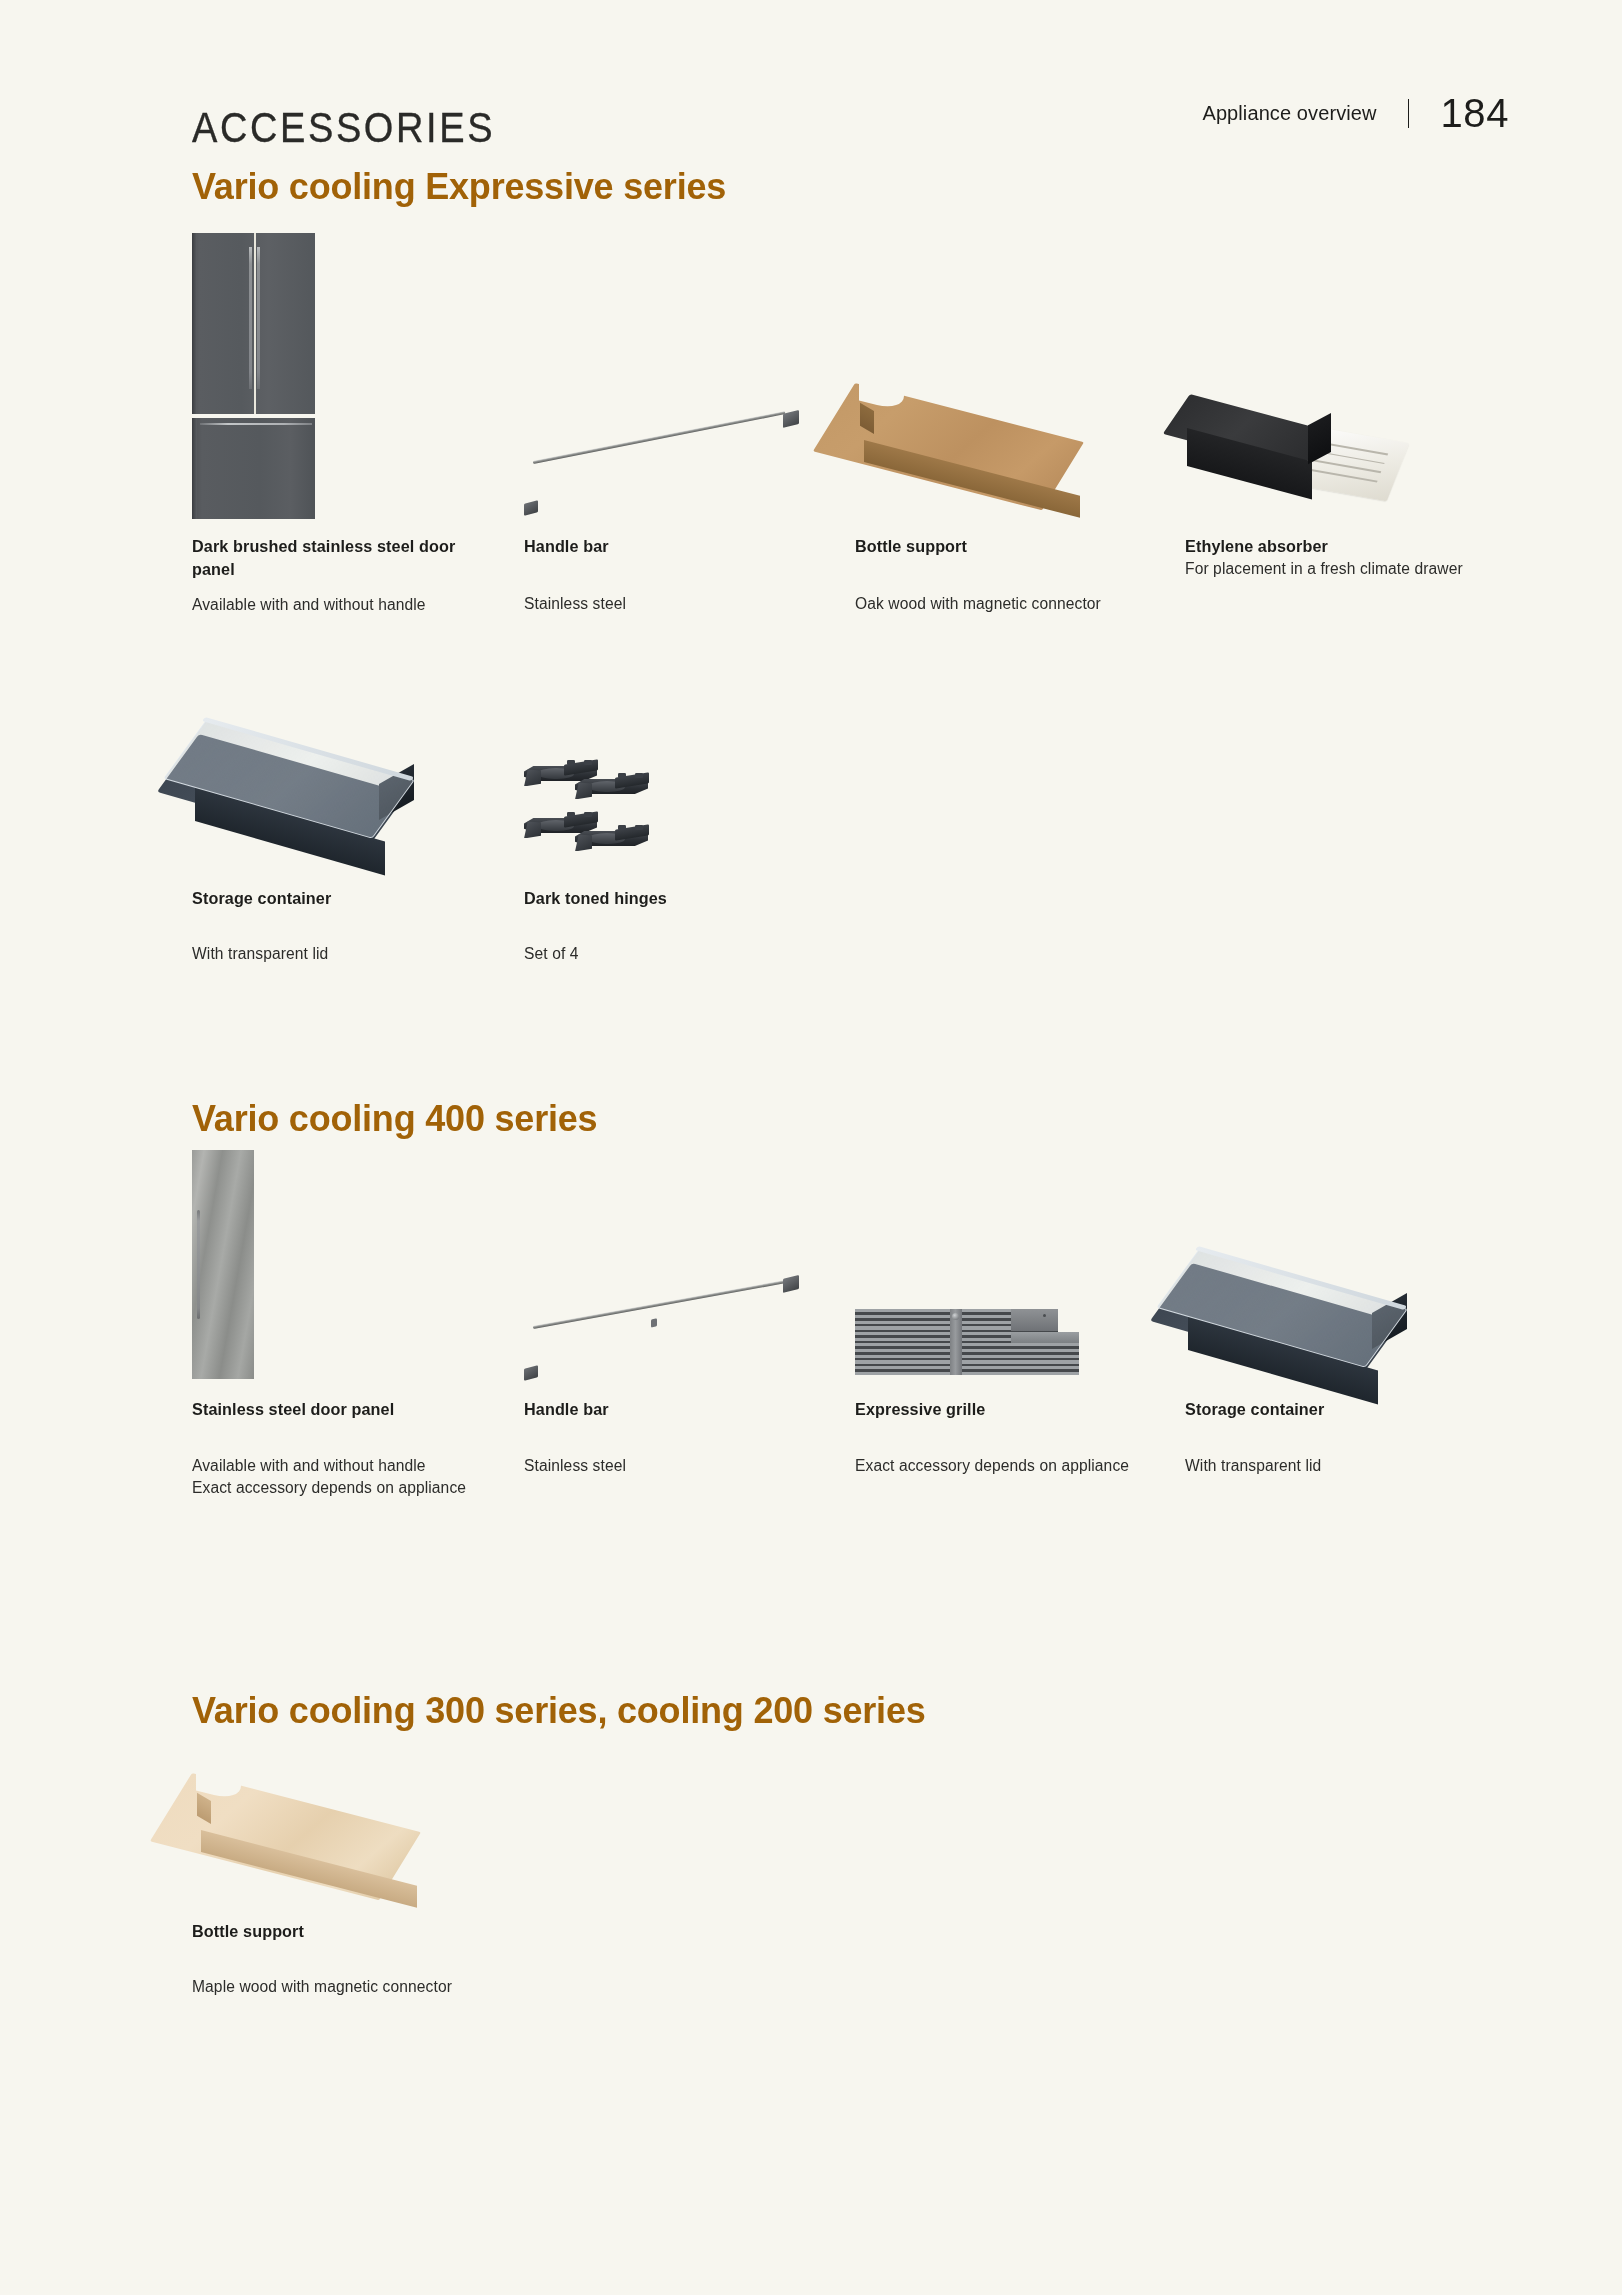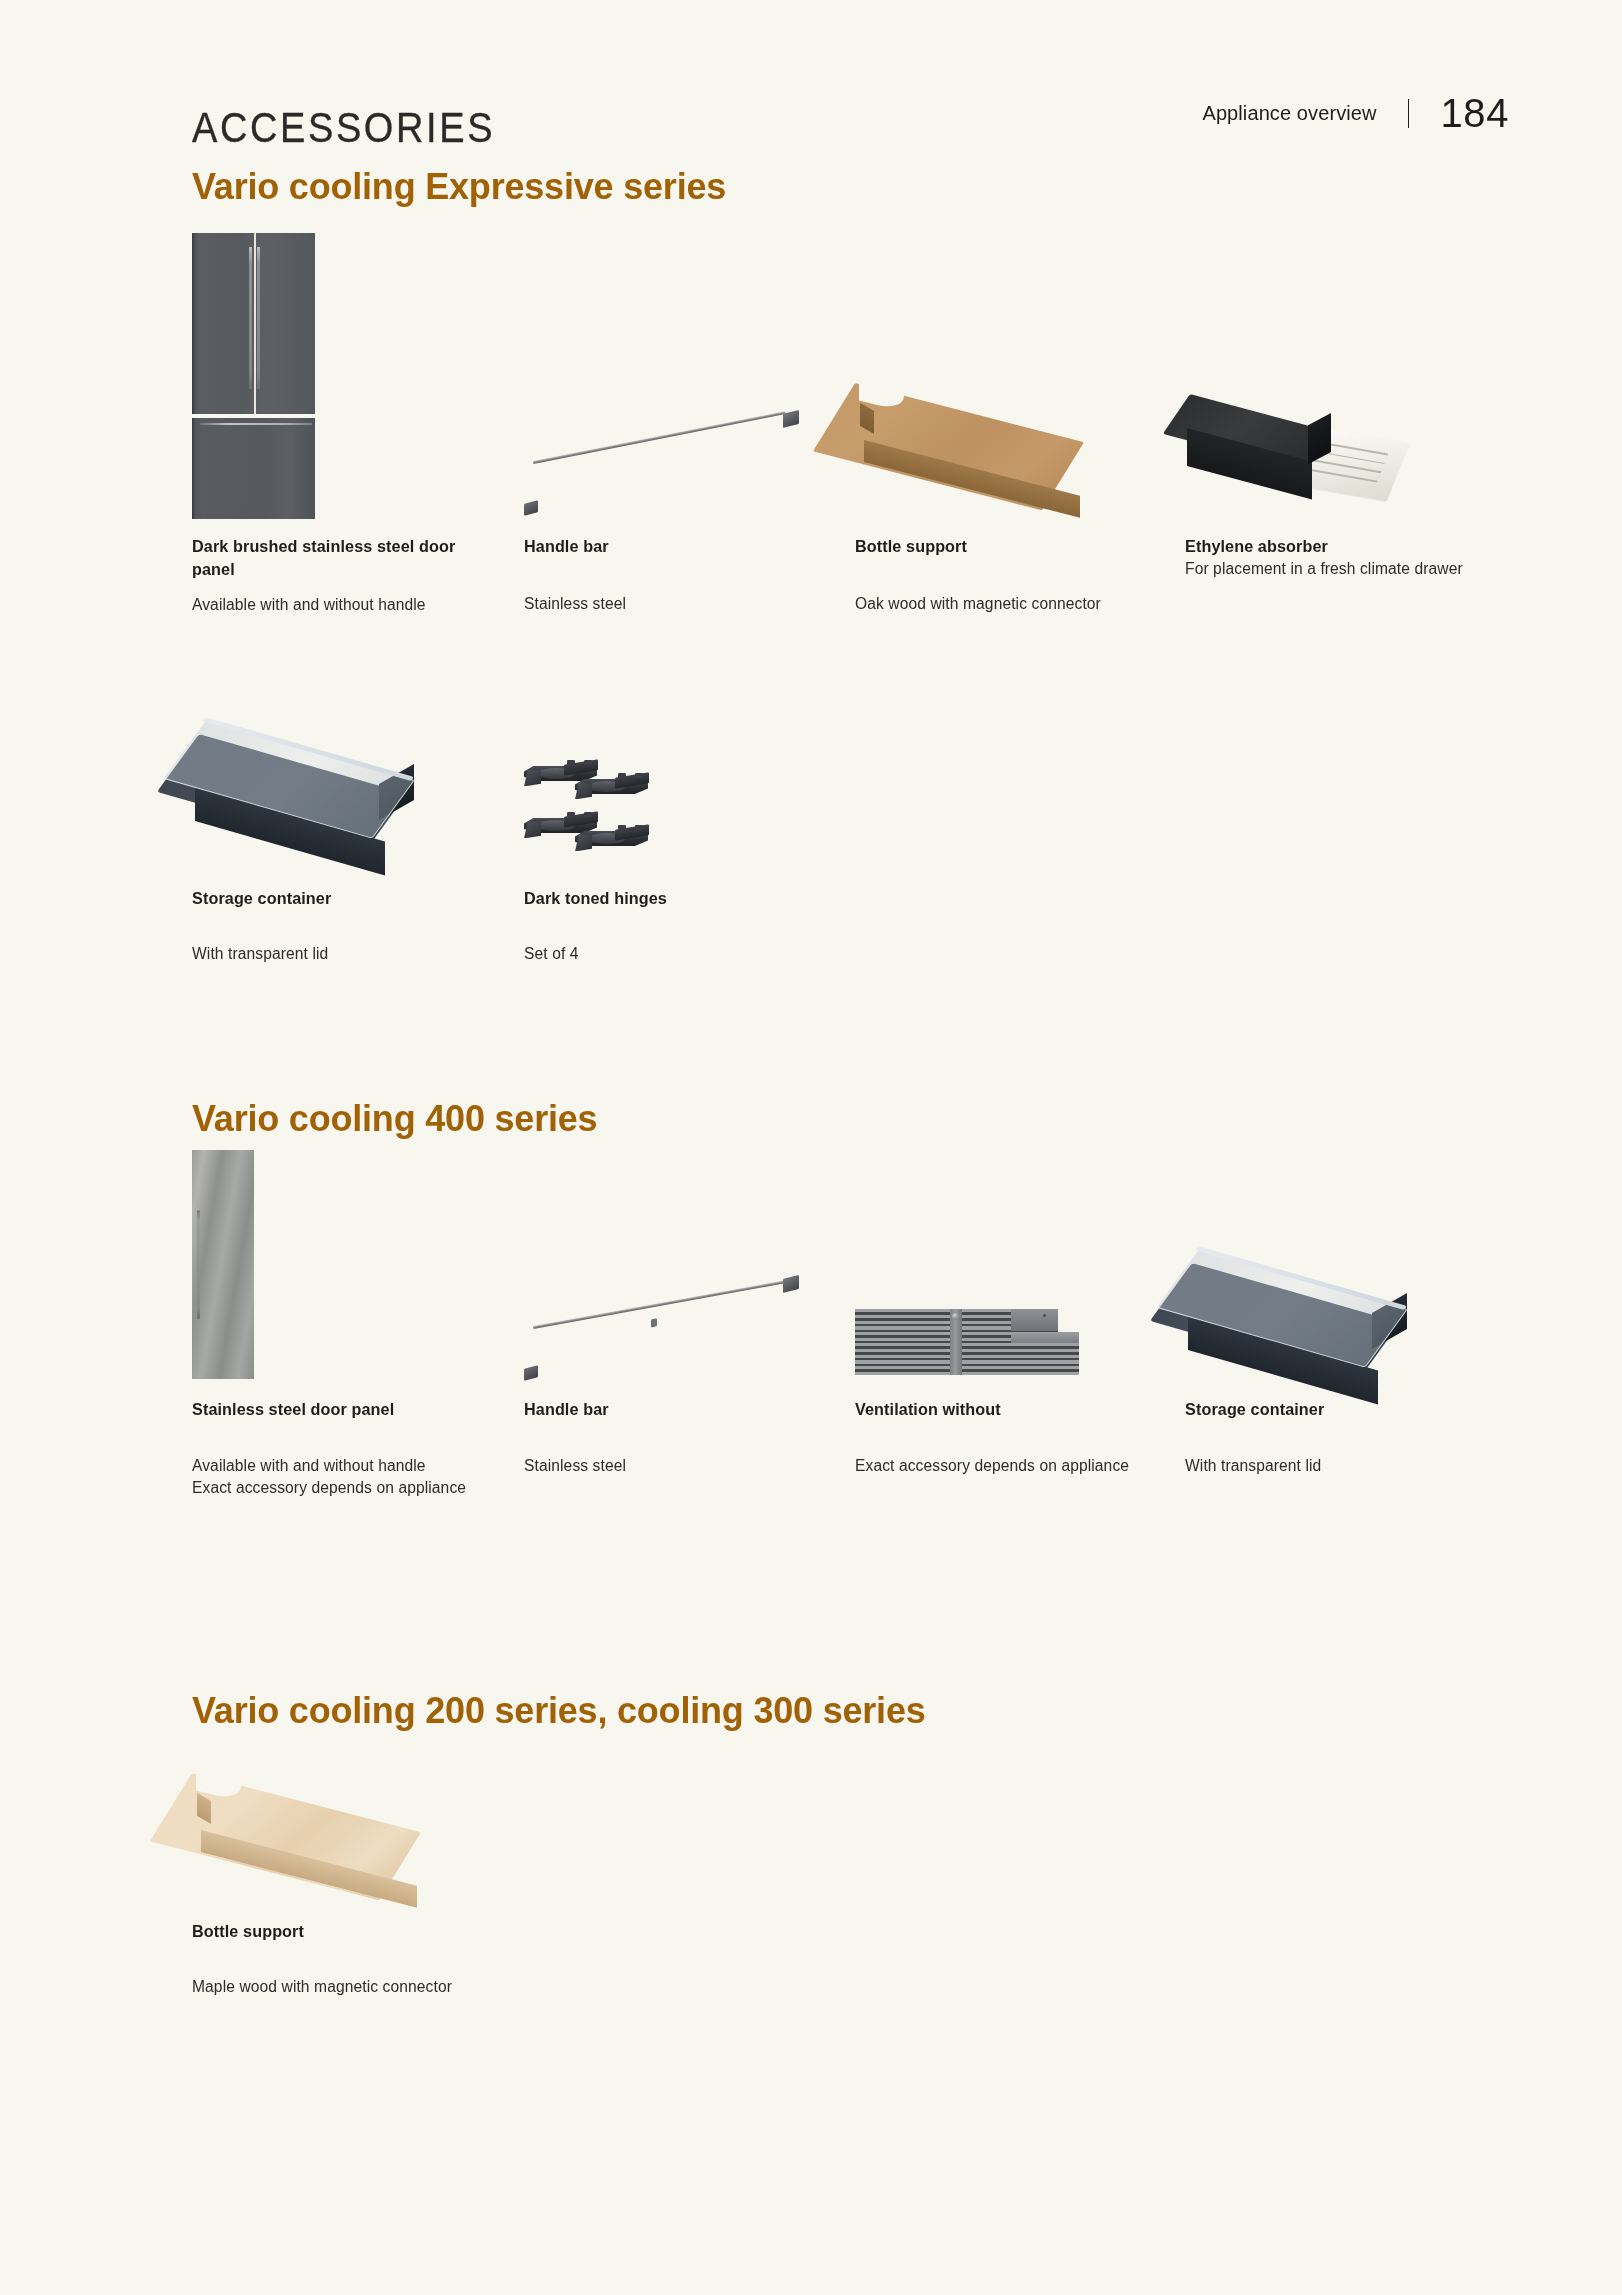--- a/index.html
+++ b/index.html
@@ -432,39 +432,39 @@
       <div class="grille">
         <div class="band upper"></div>
         <div class="step"></div>
         <div class="step2"></div>
         <div class="band lower"></div>
         <div class="divider"></div>
         <div class="screw"></div>
         <div class="dot"></div>
       </div>
     </div>
-    <div class="name" style="margin-top:14.3px;">Ventilation without</div>
+    <div class="name" style="margin-top:14.3px;">Expressive grille</div>
     <div class="desc" style="margin-top:34px;">Exact accessory depends on appliance</div>
   </div>
 
   <div class="cell" style="left:1185px; top:1150px;">
     <div class="imgbox" style="height:234px; display:flex; align-items:flex-end; padding-bottom:3.9px; box-sizing:border-box;">
       <div class="container-box">
         <div class="base-top"></div>
           <div class="base-front"></div>
           <div class="base-right"></div>
         <div class="lid"></div>
           <div class="lid-rim"></div>
       </div>
     </div>
     <div class="name" style="margin-top:14.3px;">Storage container</div>
     <div class="desc" style="margin-top:34px;">With transparent lid</div>
   </div>
 
-  <div class="section-title" style="top:1690px;">Vario cooling 200 series, cooling 300 series</div>
+  <div class="section-title" style="top:1690px;">Vario cooling 300 series, cooling 200 series</div>
 
   <div class="cell" style="left:192px; top:1742px;">
     <div class="imgbox" style="height:149px; display:flex; align-items:flex-end;">
       <div class="wood maple">
         <div class="top"></div>
           <div class="notch"></div>
         <div class="side"></div>
           <div class="endcap"></div>
       </div>
     </div>

